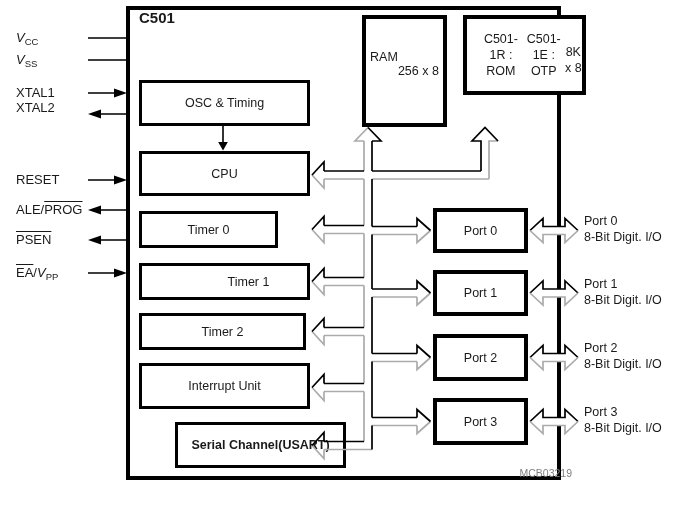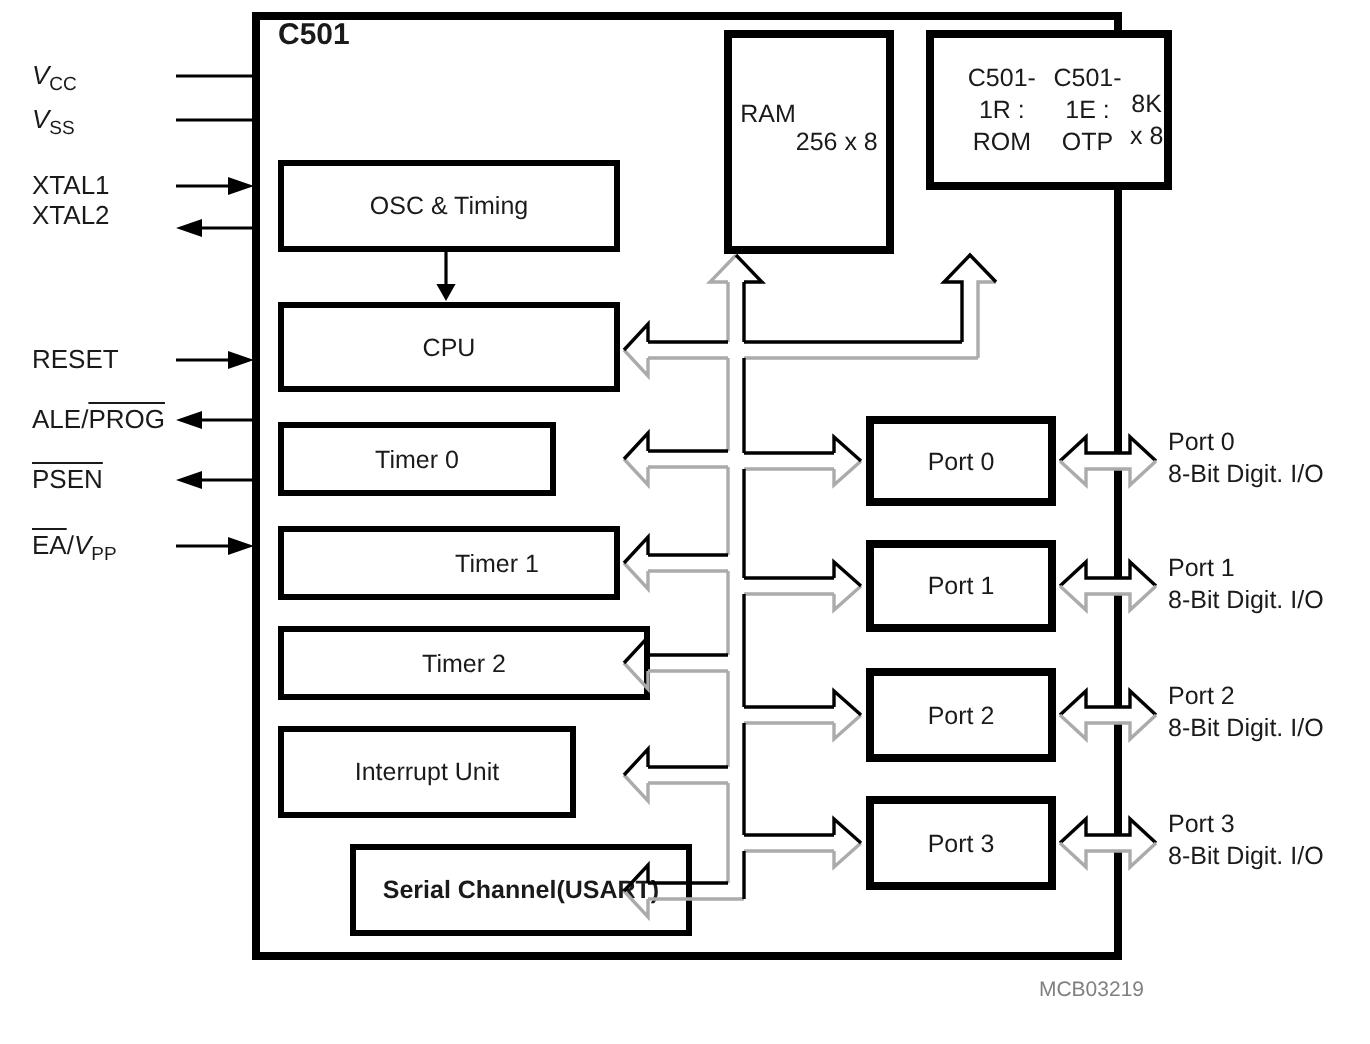--- a/index.html
+++ b/index.html
@@ -13,21 +13,21 @@
   .col{flex-direction:row;margin-left:36px;}
   .ram-box span:first-child{margin-bottom:28px;}
   .rom-size{margin-top:9px;}
   svg.wires{position:absolute;left:0;top:0;pointer-events:none;}
   .title{position:absolute;left:139px;top:9px;font-size:15px;font-weight:bold;}
   .pin-label{position:absolute;left:16px;height:22px;line-height:22px;font-size:13px;white-space:nowrap;}
   .ov{text-decoration:overline;}
   .it{font-style:italic;}
   sub{font-size:9.5px;vertical-align:-3px;line-height:1;}
   .pio{position:absolute;left:584px;font-size:12.5px;line-height:16px;white-space:nowrap;}
-  .caption{position:absolute;left:470px;top:489px;width:102px;text-align:right;
+  .caption{position:absolute;left:470px;top:467px;width:102px;text-align:right;
            font-size:10.5px;color:#808080;}
   .kb{stroke:#000;fill:none;stroke-width:1.7;}
   .kg{stroke:#ababab;fill:none;stroke-width:1.7;}
   .thin{stroke:#000;fill:none;stroke-width:1.6;}
   .fillb{fill:#000;stroke:none;}
   .fillw{fill:#fff;stroke:none;}
 </style>
 </head>
 <body>
 
@@ -40,24 +40,24 @@
   </div>
   <div class="box" style="left:139px;top:151px;width:171px;height:45px;">
     <span>CPU</span>
   </div>
   <div class="box" style="left:139px;top:211px;width:139px;height:37px;">
     <span>Timer 0</span>
   </div>
   <div class="box" style="left:139px;top:263px;width:171px;height:37px;padding-left:48px;">
     <span>Timer 1</span>
   </div>
-  <div class="box" style="left:139px;top:313px;width:186px;height:37px;">
+  <div class="box" style="left:139px;top:313px;width:167px;height:37px;">
     <span>Timer 2</span>
   </div>
-  <div class="box" style="left:139px;top:363px;width:149px;height:46px;">
+  <div class="box" style="left:139px;top:363px;width:171px;height:46px;">
     <span>Interrupt Unit</span>
   </div>
   <div class="box col" style="left:139px;top:422px;width:171px;height:46px;font-weight:bold;">
     <span>Serial Channel</span>
     <span>(USART)</span>
   </div>
 
   <div class="box b4 col ram-box" style="left:326px;top:15px;width:85px;height:112px;">
     <span>RAM</span>
     <span>256 x 8</span>

